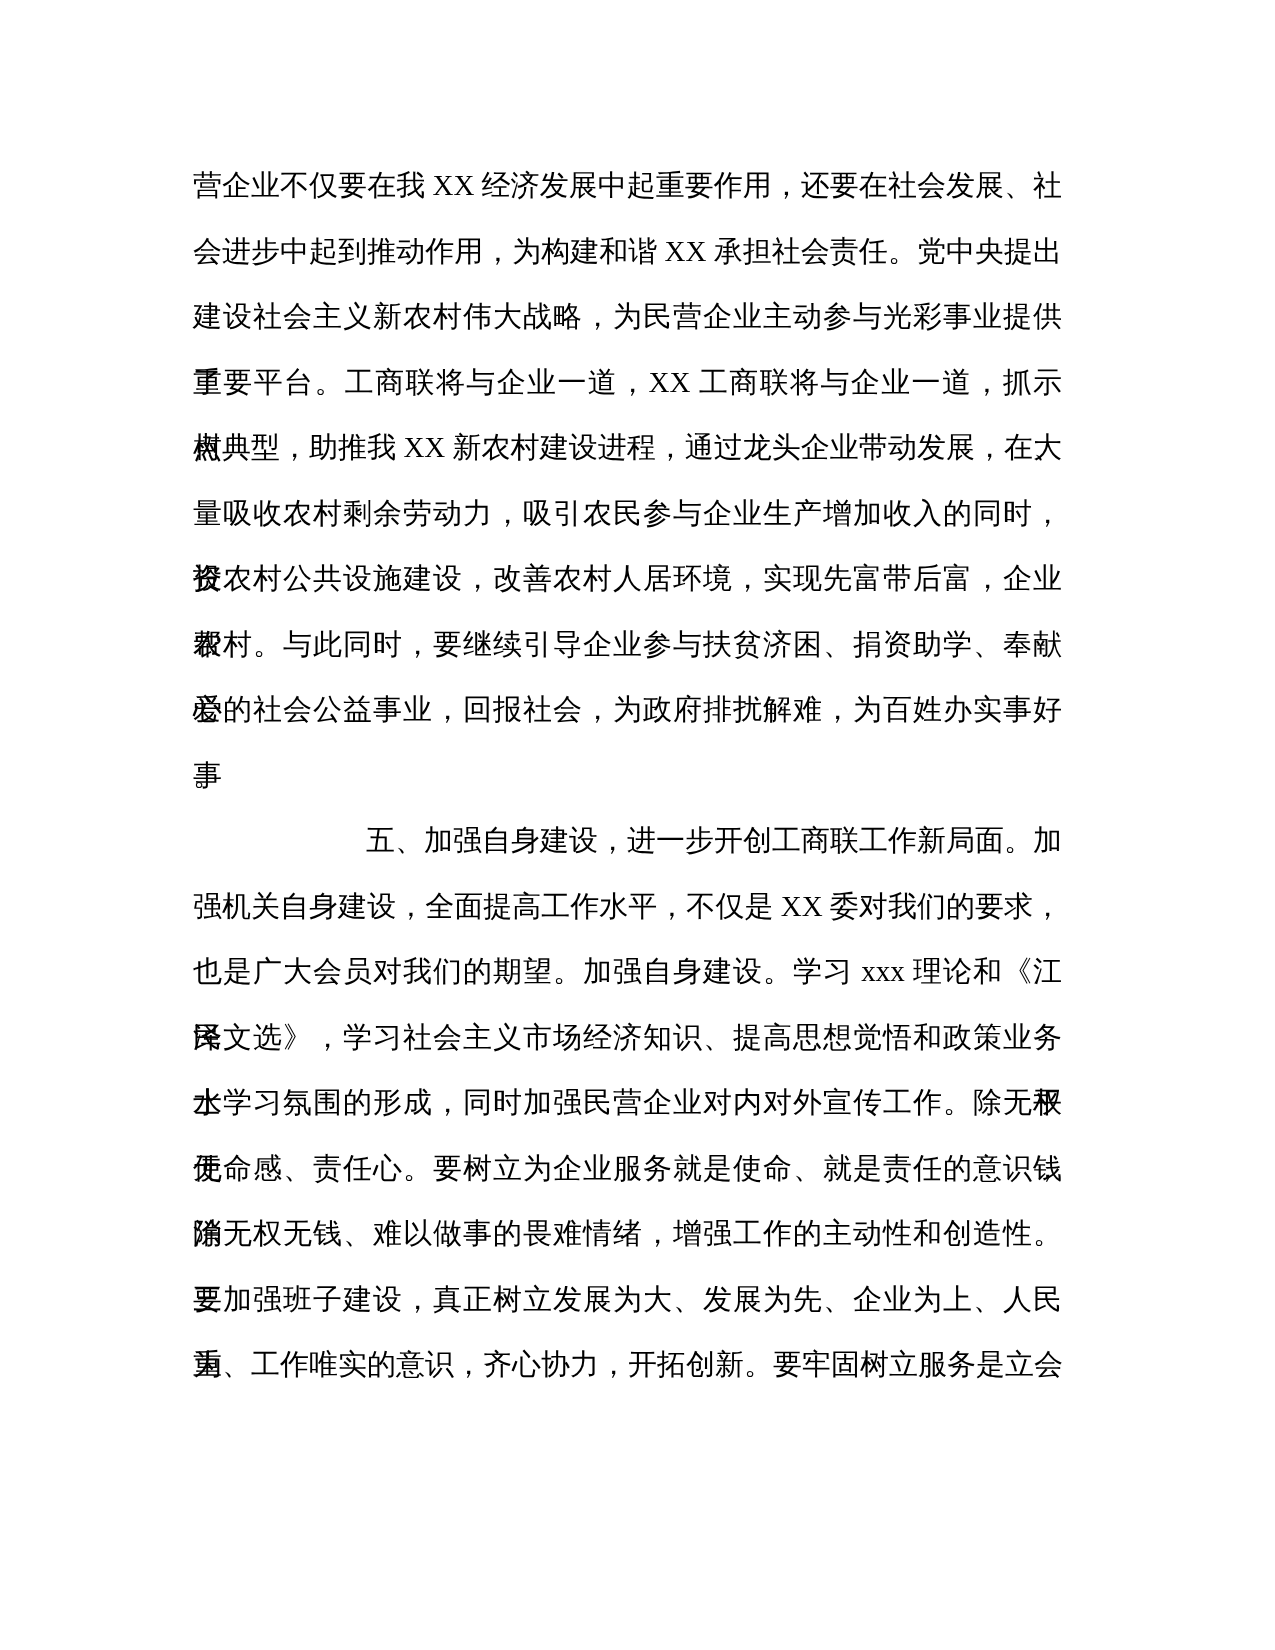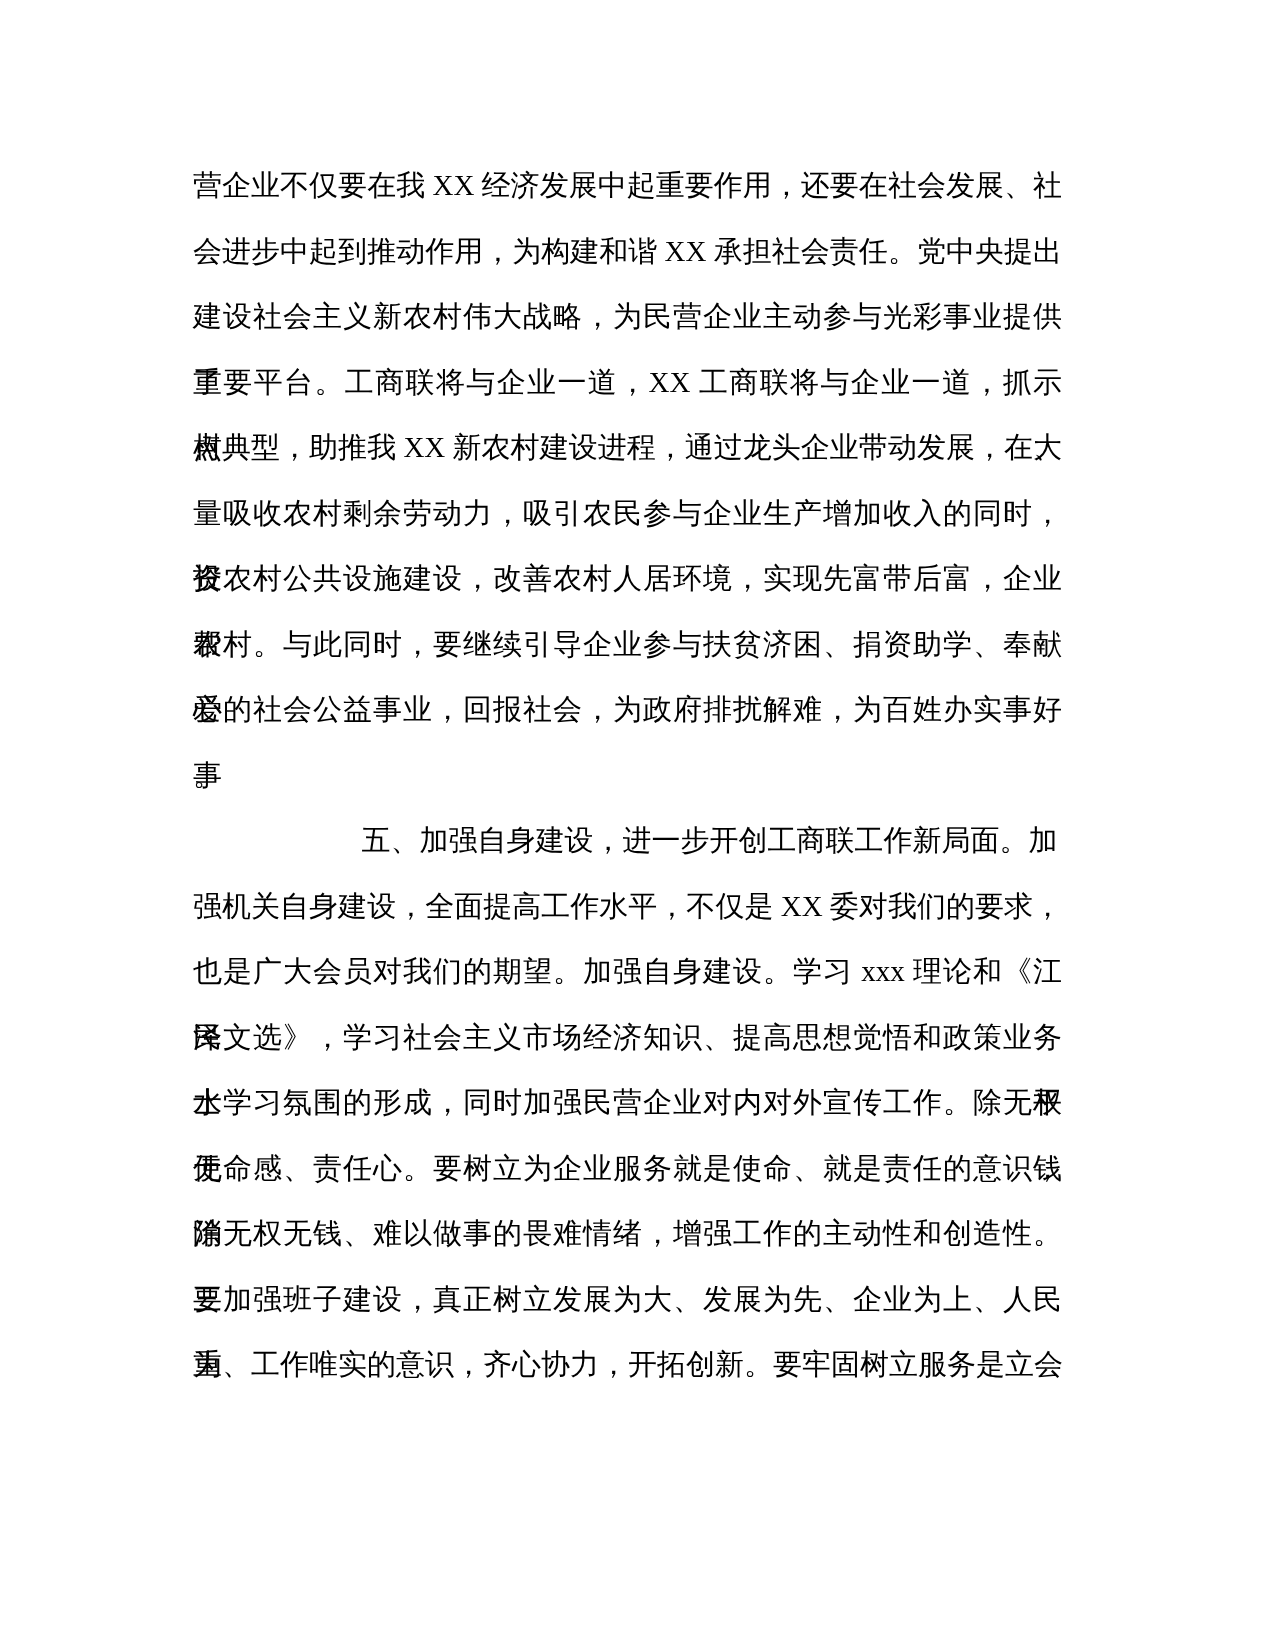--- a/index.html
+++ b/index.html
@@ -33,21 +33,21 @@
   .line.justify {
     white-space: normal;
     text-align: justify;
     text-align-last: justify;
     text-justify: inter-character;
   }
   .line.plain {
     text-align: left;
   }
   .line.indent {
-    text-align: center;
+    text-align: right;
     padding-left: 164px;
   }
 </style>
 </head>
 <body>
 
 <div class="page">
   <div class="text-block">
       <div class="line justify">营企业不仅要在我 XX 经济发展中起重要作用，还要在社会发展、社</div>
       <div class="line justify">会进步中起到推动作用，为构建和谐 XX 承担社会责任。党中央提出</div>

